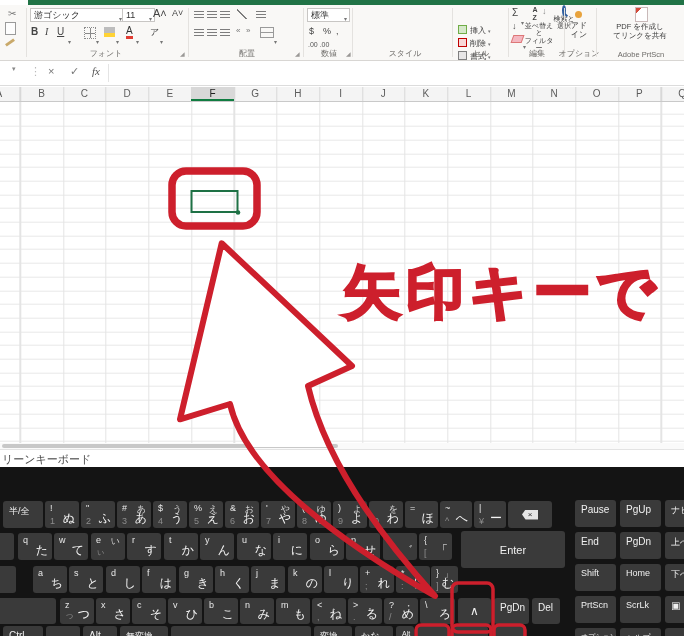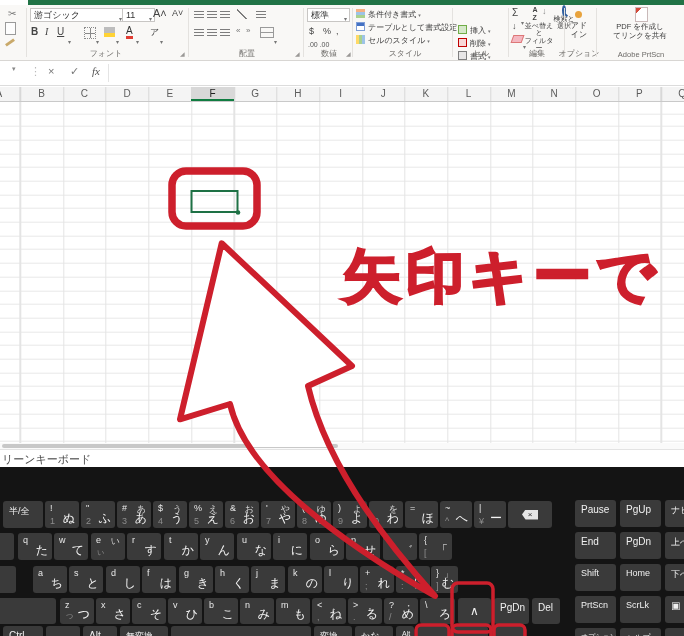--- a/index.html
+++ b/index.html
@@ -78,21 +78,21 @@
   .tr{position:absolute;top:2px;right:5px;font-size:9px;color:#d8d8d8;}
   .bl{position:absolute;bottom:2px;left:5px;font-size:9px;color:#8d8d8d;}
   .m{position:absolute;bottom:1px;right:4px;font-size:12px;color:#f4f4f4;}
   .bsicon{width:16px;height:10px;background:#e6e6e6;color:#2b2b2b;font-size:8px;
           clip-path:polygon(22% 0,100% 0,100% 100%,22% 100%,0 50%);
           display:flex;align-items:center;justify-content:center;}
 
   
   .anno-text{position:absolute;z-index:55;color:var(--red);font-weight:bold;
              -webkit-text-stroke:2.5px var(--red);font-size:58px;white-space:nowrap;}
-  .anno-l1{position:absolute;left:343px;top:238px;letter-spacing:5px;}
+  .anno-l1{position:absolute;left:343px;top:254px;letter-spacing:5px;}
   .anno-l2{position:absolute;left:328px;top:308px;letter-spacing:8px;}
   .overlay{position:absolute;left:0;top:0;z-index:60;pointer-events:none;}
   .arrow-fill{fill:#fff;stroke:none;}
   .arrow-stroke{fill:none;stroke:var(--red);stroke-width:6;stroke-linejoin:round;}
   .red-rect{fill:none;stroke:var(--red);stroke-width:7.5;}
   .cell-sel{fill:none;stroke:#1e7145;stroke-width:2;}
   .cell-dot{fill:#1e7145;}
   .key-rect{fill:none;stroke:var(--red);stroke-width:3.5;}
 </style>
 </head>
@@ -156,25 +156,20 @@
       <span class="car"></span>
     </div>
     <span class="rbtn" style="left:309px;top:19px;font-size:9px;">$</span>
     <span class="rbtn" style="left:323px;top:19px;font-size:9px;">%</span>
     <span class="rbtn" style="left:336px;top:19px;font-size:9px;">,</span>
     <span class="rbtn" style="left:308px;top:33px;font-size:7px;color:#555;">.00 .00</span>
     <span class="glabel" style="left:329px;">数値</span>
     <span class="launch" style="left:346px;">◢</span>
     <div class="rdiv" style="left:352px;"></div>
 
-    <div id="styles-stack" style="position:absolute;left:356px;top:4px;width:104px;">
-        <div class="stackbtn"><span class="sicon sic0"></span><span>条件付き書式</span><span class="scar"></span></div>
-        <div class="stackbtn"><span class="sicon sic1"></span><span>テーブルとして書式設定</span><span class="scar"></span></div>
-        <div class="stackbtn"><span class="sicon sic2"></span><span>セルのスタイル</span><span class="scar"></span></div>
-      </div>
     <span class="glabel" style="left:405px;">スタイル</span>
     <div class="rdiv" style="left:452px;"></div>
 
     <div id="cells-stack" style="position:absolute;left:458px;top:20px;width:48px;">
         <div class="stackbtn"><span class="sicon cic0"></span><span>挿入</span><span class="scar"></span></div>
         <div class="stackbtn"><span class="sicon cic1"></span><span>削除</span><span class="scar"></span></div>
         <div class="stackbtn"><span class="sicon cic2"></span><span>書式</span><span class="scar"></span></div>
       </div>
     <span class="glabel" style="left:481px;">セル</span>
     <div class="rdiv" style="left:508px;"></div>
@@ -370,20 +365,23 @@
       </div>
       <div class="key" style="left: 383px; top: 66px; width: 34px; height: 27px;">
         <span class="tl">'</span>
         <span class="m">゛</span>
       </div>
       <div class="key" style="left: 419px; top: 66px; width: 33px; height: 27px;">
         <span class="tl">{</span>
         <span class="bl">[</span>
         <span class="m">「</span>
       </div>
+      <div class="key center" style="left: 461px; top: 64px; width: 104px; height: 37px;">
+        <span class="kc" style="font-size: 11px;">Enter</span>
+      </div>
       <div class="key" style="left: -30px; top: 99px; width: 46px; height: 27px;"></div>
       <div class="key" style="left: 33px; top: 99px; width: 34px; height: 27px;">
         <span class="tl">a</span>
         <span class="m">ち</span>
       </div>
       <div class="key" style="left: 69px; top: 99px; width: 34px; height: 27px;">
         <span class="tl">s</span>
         <span class="m">と</span>
       </div>
       <div class="key" style="left: 106px; top: 99px; width: 34px; height: 27px;">

